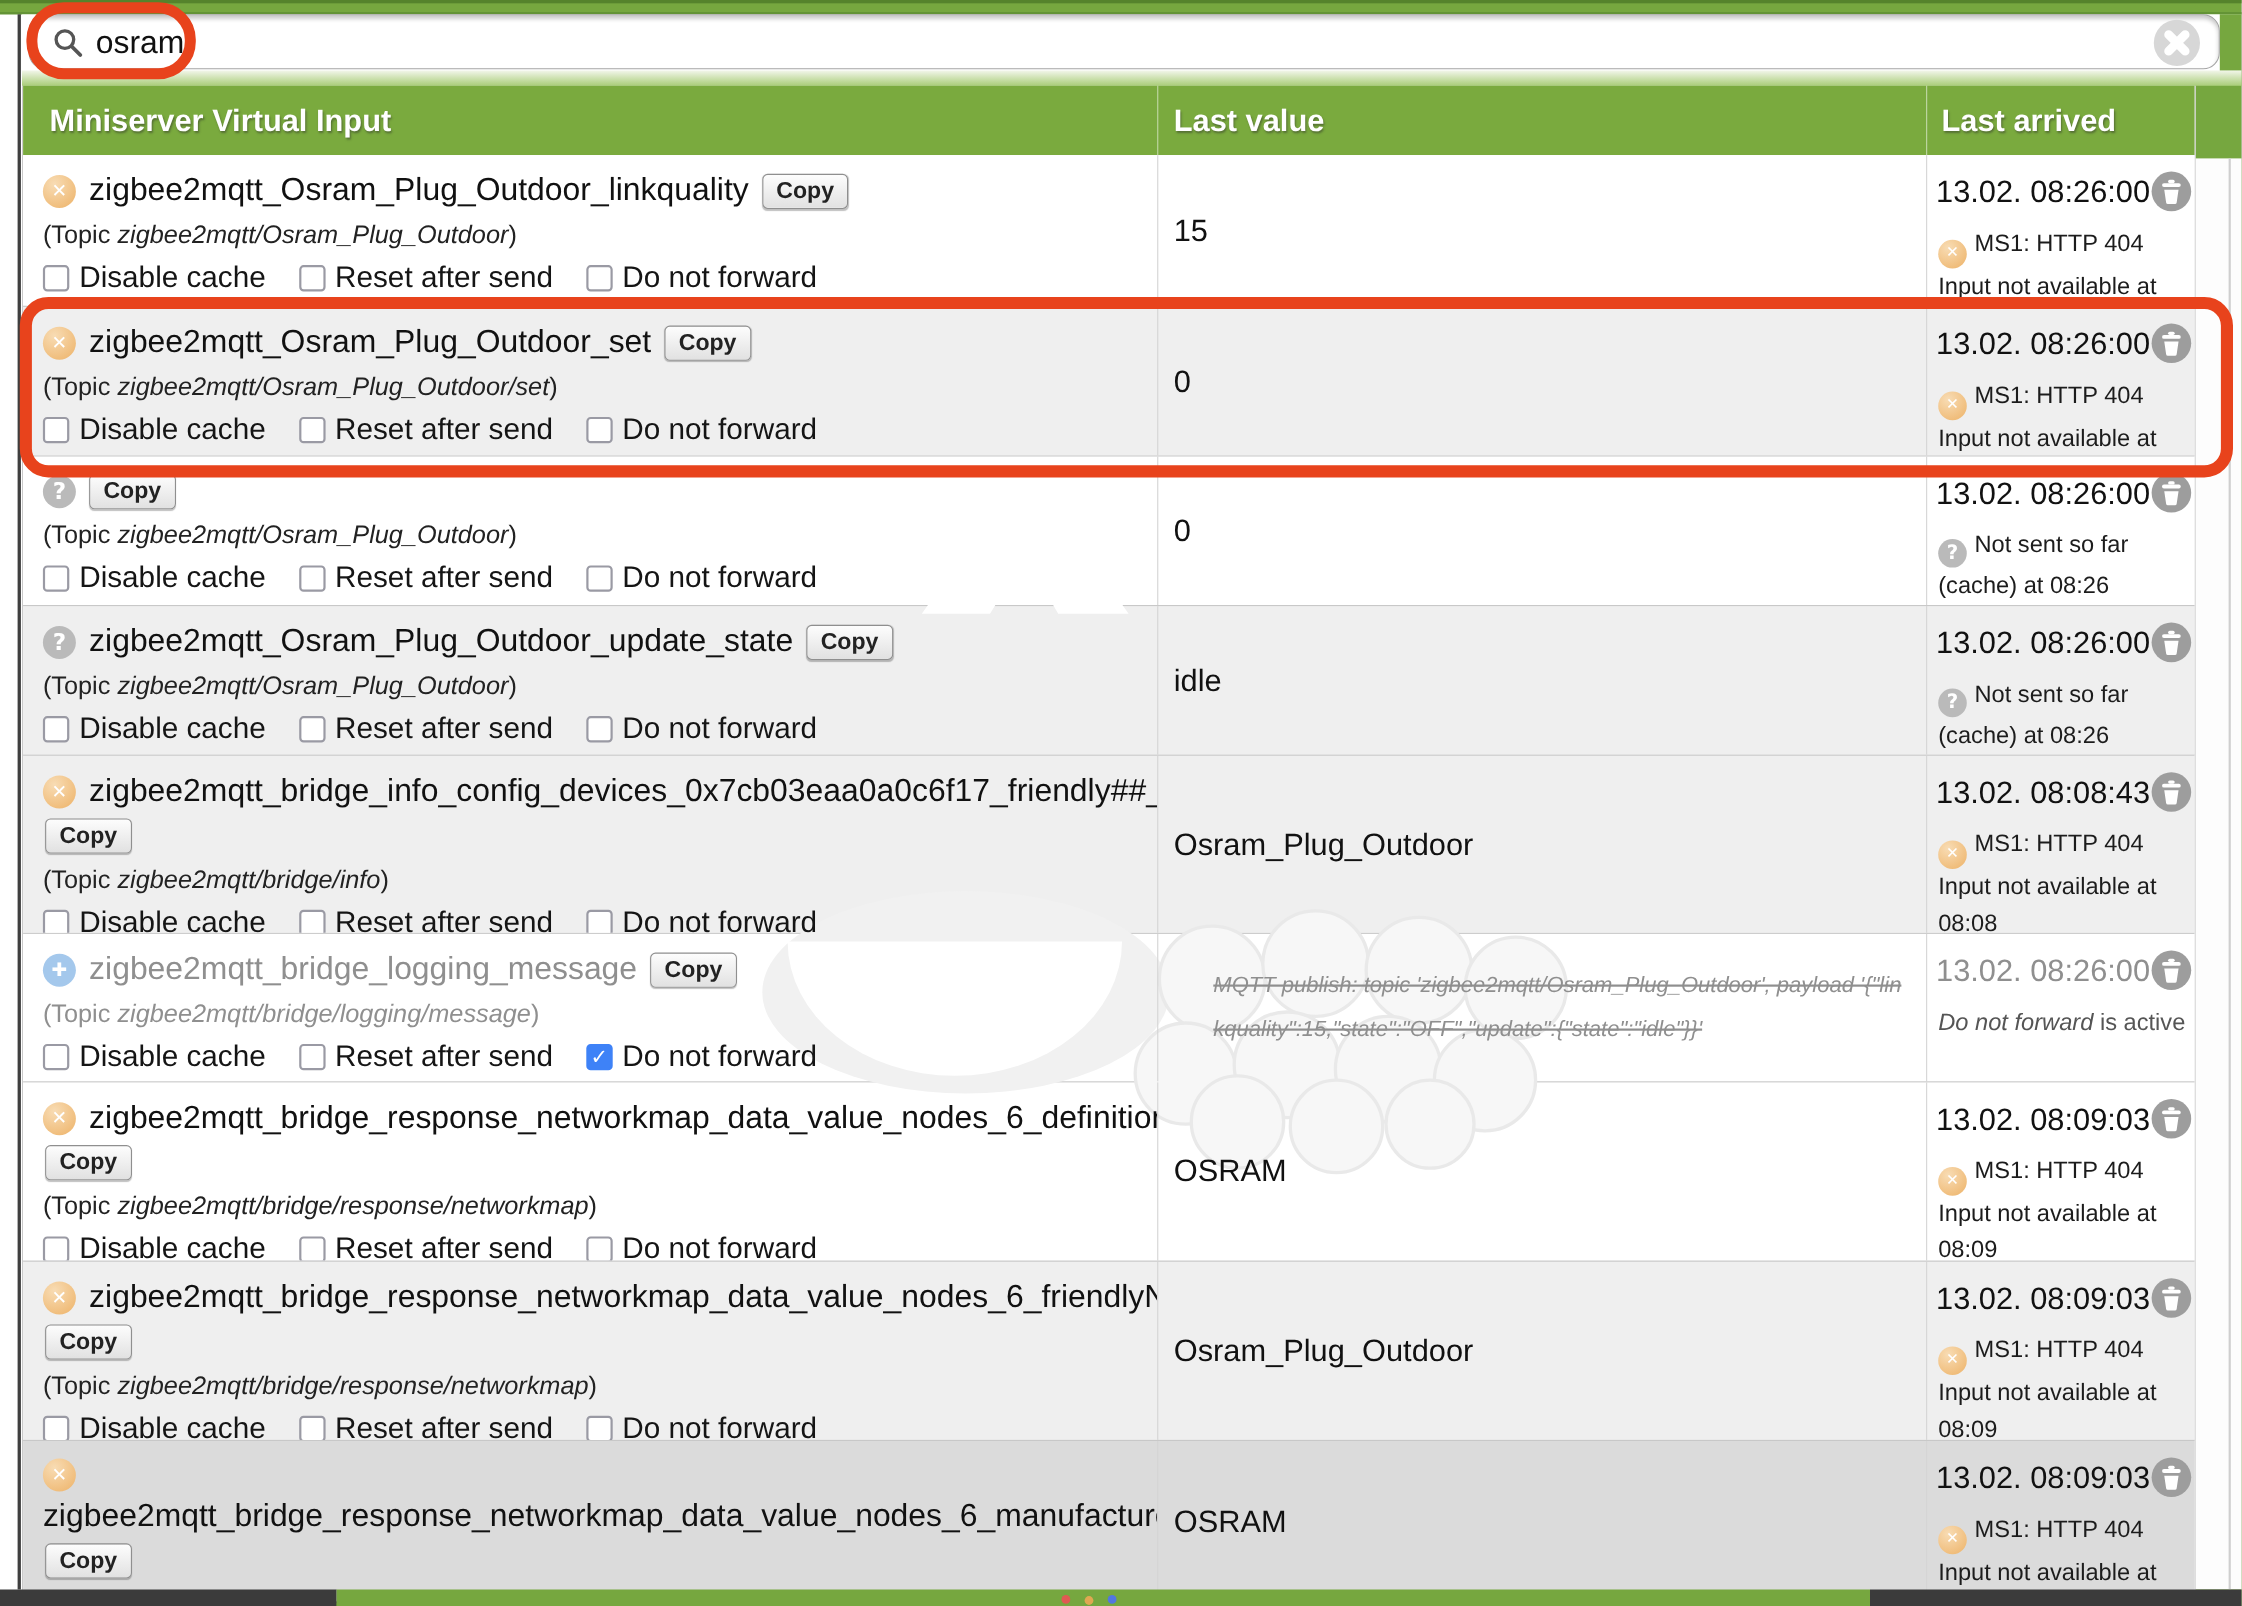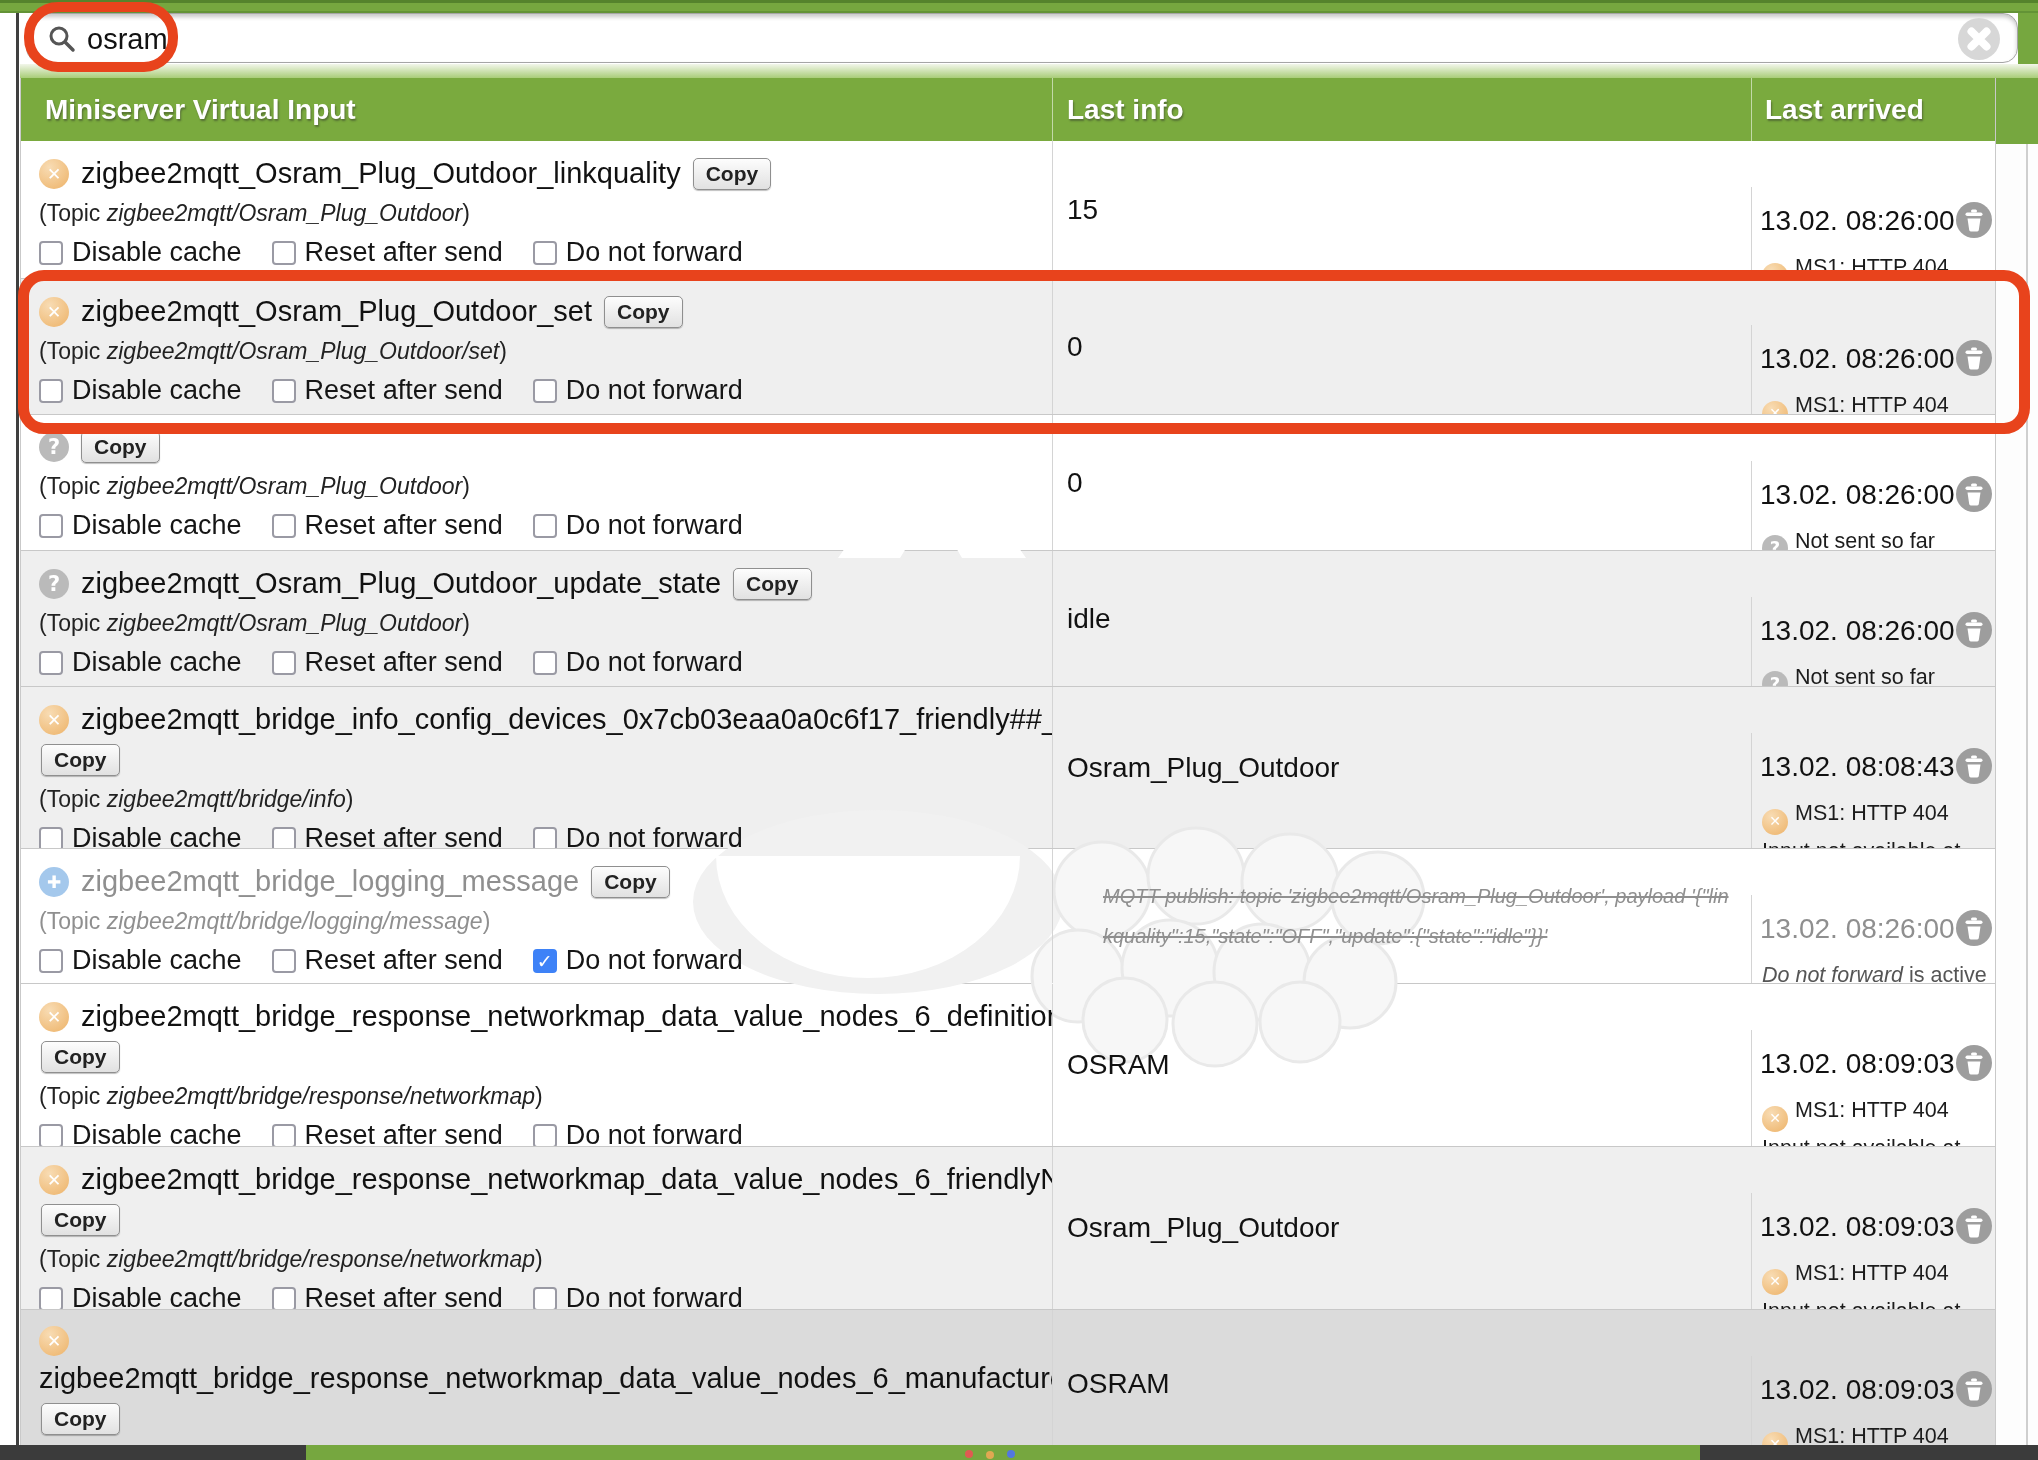--- a/index.html
+++ b/index.html
@@ -36,21 +36,21 @@
   .th3{width:244px;padding-left:13px;border-left:1px solid rgba(255,255,255,.55);}
 
   .trow{display:flex;border-top:1px solid #c8c8c8;box-sizing:border-box;}
   .trow:first-child{border-top:none;}
   .shade-plain{background:#ffffff;}
   .shade-stripe{background:#efefef;}
   .shade-dark{background:#dbdbdb;}
   .col{box-sizing:border-box;position:relative;z-index:2;}
   .c1{width:1031px;padding:16px 10px 0 18px;overflow:hidden;}
   .c2{width:699px;border-left:1px solid #d4d4d4;display:flex;align-items:center;padding:10px 18px 10px 14px;}
-  .c3{width:244px;border-left:1px solid #d4d4d4;padding:14px 6px 0 8px;overflow:hidden;margin-top:46px;}
+  .c3{width:244px;border-left:1px solid #d4d4d4;padding:14px 6px 0 8px;overflow:hidden;}
 
   .line1{display:flex;align-items:center;gap:12px;}
   .nm{font-size:29px;color:#111;white-space:nowrap;text-align:center;}
   .nicon{flex:0 0 auto;width:30px;height:30px;border-radius:50%;display:inline-flex;align-items:center;justify-content:center;
          color:#fff;font-family:"DejaVu Sans",sans-serif;font-weight:bold;}
   .nicon.warning{background:radial-gradient(circle at 35% 28%,#f8dcb4,#edb267);font-size:17px;}
   .nicon.question{background:#bababa;font-size:21px;}
   .nicon.bridge{background:#a4c8ec;font-size:17px;}
   .sicon{width:26px;height:26px;border-radius:50%;display:inline-flex;align-items:center;justify-content:center;
          color:#fff;font-family:"DejaVu Sans",sans-serif;font-weight:bold;vertical-align:-6px;margin-right:7px;}
@@ -140,21 +140,21 @@
         <circle cx="1350" cy="982" r="46"></circle>
       <circle cx="1125" cy="1020" r="42"></circle>
         <circle cx="1215" cy="1024" r="42"></circle>
         <circle cx="1300" cy="1022" r="40"></circle>
     </g>
   </svg>
 
   <div class="vi-table">
     <div class="thead">
       <div class="th th1">Miniserver Virtual Input</div>
-      <div class="th th2">Last info</div>
+      <div class="th th2">Last value</div>
       <div class="th th3">Last arrived</div>
     </div>
     <div id="tbody">
         <div class="trow shade-plain" style="height: 137px;">
           <div class="col c1">
             <div class="line1">
               <span class="nicon warning">✕</span>
               <span class="nm">zigbee2mqtt_Osram_Plug_Outdoor_linkquality</span>
               <button class="copy-btn">Copy</button>
             </div>

